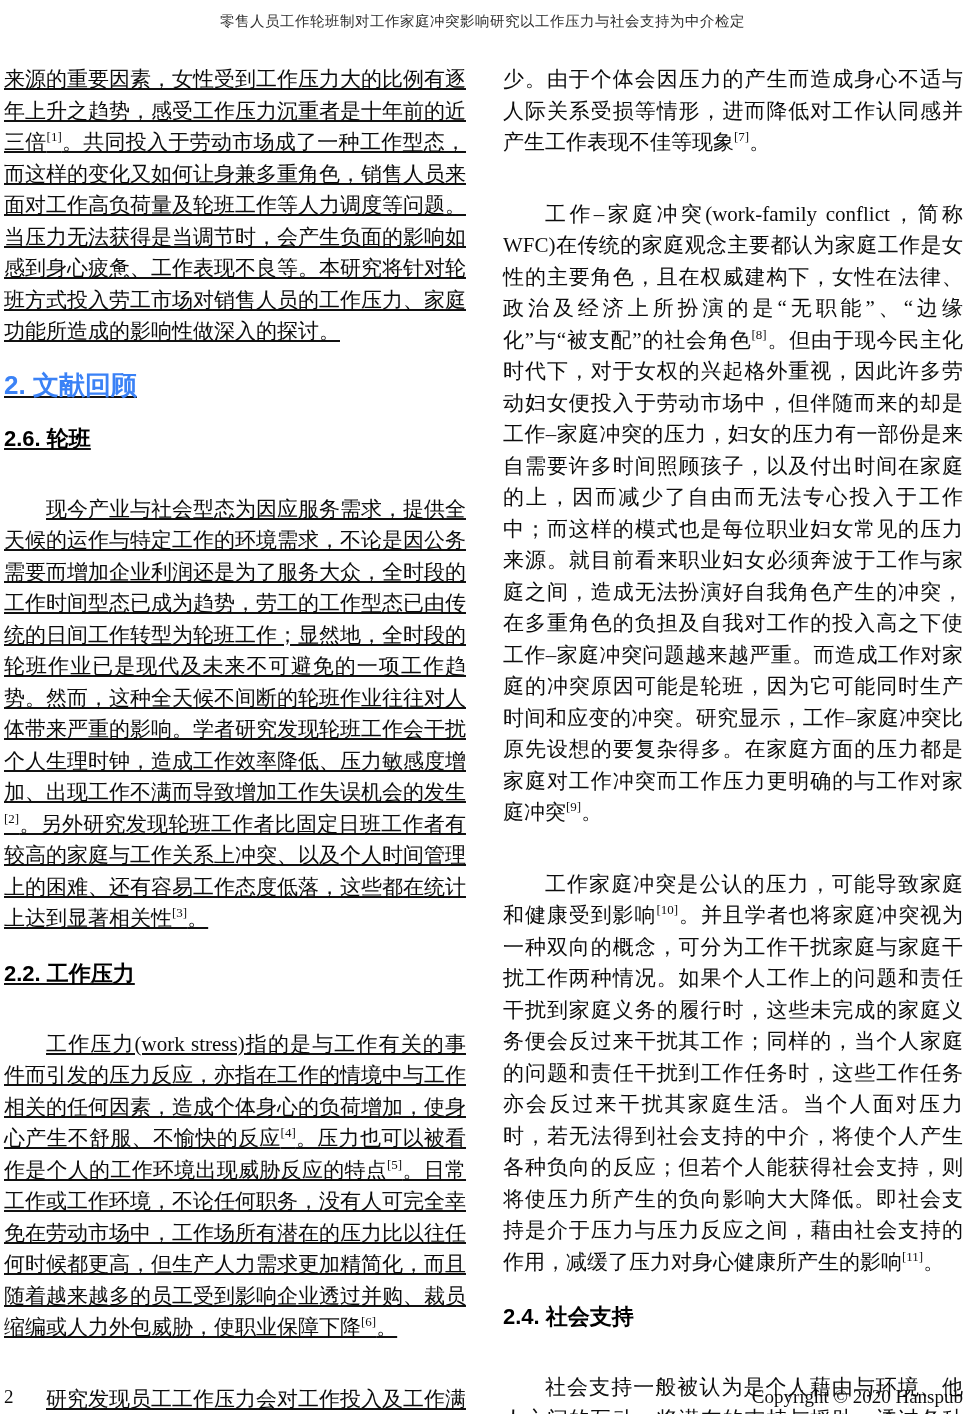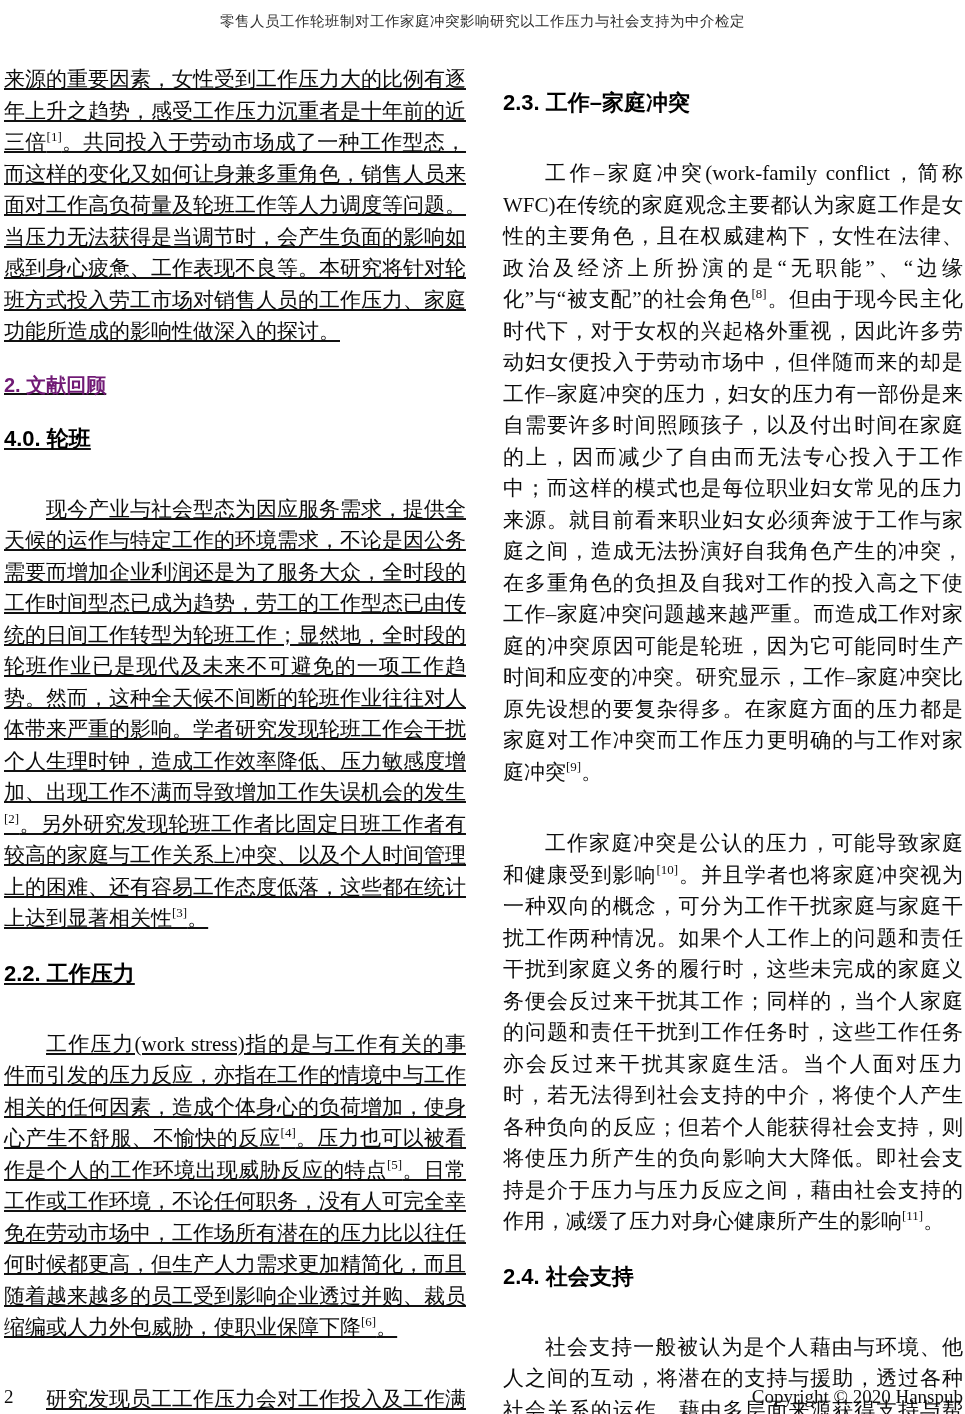--- a/index.html
+++ b/index.html
@@ -38,24 +38,24 @@
   .paragraph {
     font-size: 21px;
     line-height: 31.5px;
     text-align: justify;
     color: #0d0d0d;
   }
   .paragraph.indent { text-indent: 2em; margin-top: 40px; }
   .heading-1 {
     font-family: "Liberation Sans", "DejaVu Sans", sans-serif;
     font-weight: 700;
-    font-size: 20px;
+    font-size: 26px;
     line-height: 30px;
     margin: 22px 0 14px 0;
-    color: #701a75;
+    color: #3b82f6;
   }
   .heading-2 {
     font-family: "Liberation Sans", "DejaVu Sans", sans-serif;
     font-weight: 700;
     font-size: 22px;
     line-height: 30px;
     margin: 24px 0 12px 0;
     color: #000000;
   }
   sup.ref {
@@ -78,28 +78,28 @@
 </head>
 <body>
 
 <div class="page">
   <div class="running-head">零售人员工作轮班制对工作家庭冲突影响研究以工作压力与社会支持为中介检定</div>
 
   <div class="columns">
     <div class="col col-left" id="col-left">
         <div class="block paragraph">来源的重要因素，女性受到工作压力大的比例有逐年上升之趋势，感受工作压力沉重者是十年前的近三倍<sup class="ref">[1]</sup>。共同投入于劳动市场成了一种工作型态，而这样的变化又如何让身兼多重角色，销售人员来面对工作高负荷量及轮班工作等人力调度等问题。当压力无法获得是当调节时，会产生负面的影响如感到身心疲惫、工作表现不良等。本研究将针对轮班方式投入劳工市场对销售人员的工作压力、家庭功能所造成的影响性做深入的探讨。</div>
         <div class="block heading-1">2. 文献回顾</div>
-        <div class="block heading-2">4.0. 轮班</div>
+        <div class="block heading-2">2.6. 轮班</div>
         <div class="block paragraph indent">现今产业与社会型态为因应服务需求，提供全天候的运作与特定工作的环境需求，不论是因公务需要而增加企业利润还是为了服务大众，全时段的工作时间型态已成为趋势，劳工的工作型态已由传统的日间工作转型为轮班工作；显然地，全时段的轮班作业已是现代及未来不可避免的一项工作趋势。然而，这种全天候不间断的轮班作业往往对人体带来严重的影响。学者研究发现轮班工作会干扰个人生理时钟，造成工作效率降低、压力敏感度增加、出现工作不满而导致增加工作失误机会的发生<sup class="ref">[2]</sup>。另外研究发现轮班工作者比固定日班工作者有较高的家庭与工作关系上冲突、以及个人时间管理上的困难、还有容易工作态度低落，这些都在统计上达到显著相关性<sup class="ref">[3]</sup>。</div>
         <div class="block heading-2">2.2. 工作压力</div>
         <div class="block paragraph indent">工作压力(work stress)指的是与工作有关的事件而引发的压力反应，亦指在工作的情境中与工作相关的任何因素，造成个体身心的负荷增加，使身心产生不舒服、不愉快的反应<sup class="ref">[4]</sup>。压力也可以被看作是个人的工作环境出现威胁反应的特点<sup class="ref">[5]</sup>。日常工作或工作环境，不论任何职务，没有人可完全幸免在劳动市场中，工作场所有潜在的压力比以往任何时候都更高，但生产人力需求更加精简化，而且随着越来越多的员工受到影响企业透过并购、裁员缩编或人力外包威胁，使职业保障下降<sup class="ref">[6]</sup>。</div>
         <div class="block paragraph indent">研究发现员工工作压力会对工作投入及工作满意度产生负面影响性，意即当员工的负面情感反应增加时，工作会占用生活中的重要性程度也会随之减</div>
       </div>
     <div class="col col-right" id="col-right">
-        <div class="block heading-2">2.3. 工作–家庭冲突</div>
+        <div class="block paragraph">少。由于个体会因压力的产生而造成身心不适与人际关系受损等情形，进而降低对工作认同感并产生工作表现不佳等现象<sup class="ref">[7]</sup>。</div>
         <div class="block paragraph indent">工作–家庭冲突(work-family conflict，简称 WFC)在传统的家庭观念主要都认为家庭工作是女性的主要角色，且在权威建构下，女性在法律、政治及经济上所扮演的是“无职能”、“边缘化”与“被支配”的社会角色<sup class="ref">[8]</sup>。但由于现今民主化时代下，对于女权的兴起格外重视，因此许多劳动妇女便投入于劳动市场中，但伴随而来的却是工作–家庭冲突的压力，妇女的压力有一部份是来自需要许多时间照顾孩子，以及付出时间在家庭的上，因而减少了自由而无法专心投入于工作中；而这样的模式也是每位职业妇女常见的压力来源。就目前看来职业妇女必须奔波于工作与家庭之间，造成无法扮演好自我角色产生的冲突，在多重角色的负担及自我对工作的投入高之下使工作–家庭冲突问题越来越严重。而造成工作对家庭的冲突原因可能是轮班，因为它可能同时生产时间和应变的冲突。研究显示，工作–家庭冲突比原先设想的要复杂得多。在家庭方面的压力都是家庭对工作冲突而工作压力更明确的与工作对家庭冲突<sup class="ref">[9]</sup>。</div>
         <div class="block paragraph indent">工作家庭冲突是公认的压力，可能导致家庭和健康受到影响<sup class="ref">[10]</sup>。并且学者也将家庭冲突视为一种双向的概念，可分为工作干扰家庭与家庭干扰工作两种情况。如果个人工作上的问题和责任干扰到家庭义务的履行时，这些未完成的家庭义务便会反过来干扰其工作；同样的，当个人家庭的问题和责任干扰到工作任务时，这些工作任务亦会反过来干扰其家庭生活。当个人面对压力时，若无法得到社会支持的中介，将使个人产生各种负向的反应；但若个人能获得社会支持，则将使压力所产生的负向影响大大降低。即社会支持是介于压力与压力反应之间，藉由社会支持的作用，减缓了压力对身心健康所产生的影响<sup class="ref">[11]</sup>。</div>
         <div class="block heading-2">2.4. 社会支持</div>
         <div class="block paragraph indent">社会支持一般被认为是个人藉由与环境、他人之间的互动，将潜在的支持与援助，透过各种社会关系的运作，藉由多层面来源获得支持与帮助的过程与结</div>
       </div>
   </div>
 
   <div class="footer">
     <span>2</span>
     <span>Copyright © 2020 Hanspub</span>

